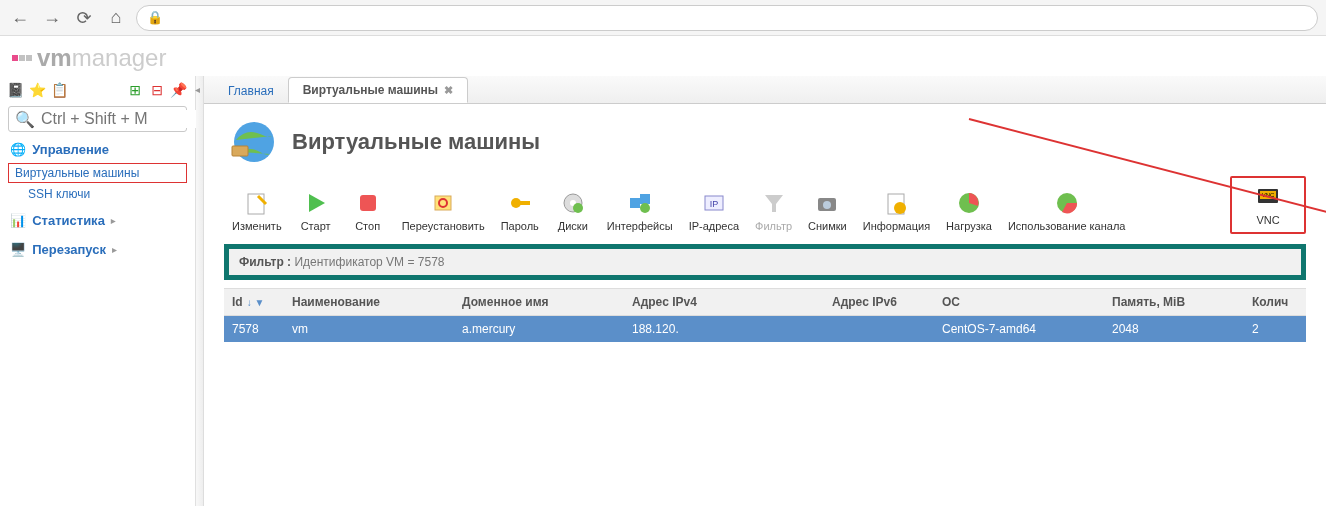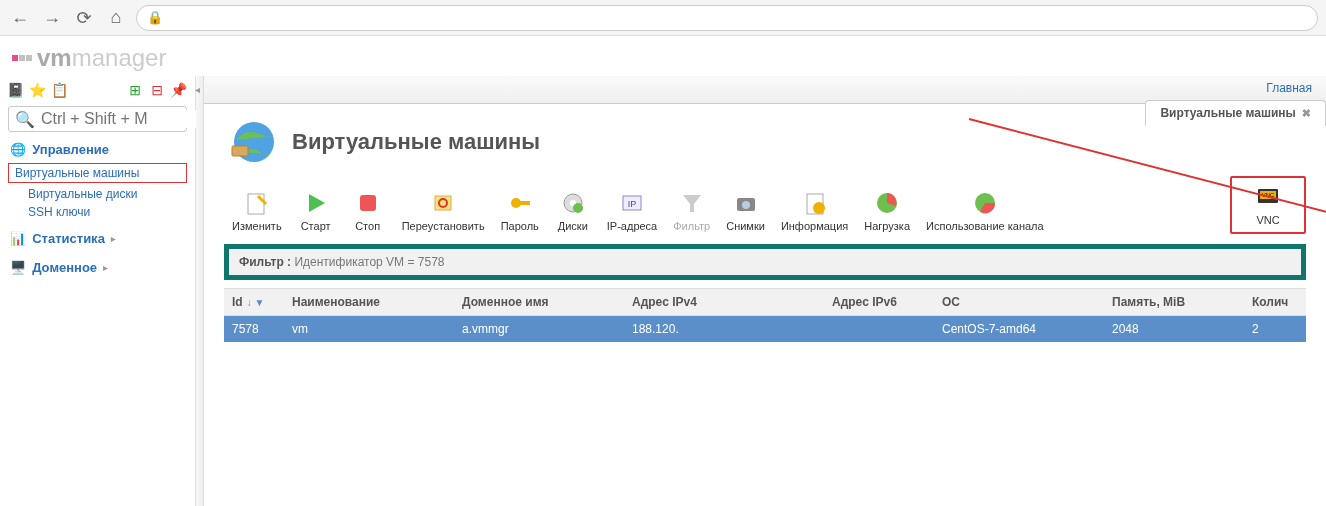--- a/index.html
+++ b/index.html
@@ -37,21 +37,21 @@
 .search-box input { border:none; outline:none; font-size:16px; flex:1; }
 
 
 .nav-section { font-size: 13px; }
 .nav-title { color:#2a6ebb; padding:4px 2px; cursor:pointer; display:flex; align-items:center; gap:6px; font-weight:bold;}
 .nav-title .arrow{ color:#999; font-size:10px; font-weight:normal;}
 .nav-item { color:#2a6ebb; padding:2px 2px 2px 20px; cursor:pointer; font-size:12px; }
 .nav-item.active { border:1px solid #d33; padding:2px 6px; margin:2px 0;}
 
 
-.tabs { display:flex; border-bottom:1px solid #ccc; background: linear-gradient(#fafafa,#efefef); padding-left:10px; height:28px; align-items:flex-end;flex-direction:column;}
+.tabs { display:flex; border-bottom:1px solid #ccc; background: linear-gradient(#fafafa,#efefef); padding-left:10px; height:28px; align-items:flex-end;}
 .tab { padding:5px 14px; font-size:12px; color:#2a6ebb; cursor:pointer; border-top-left-radius:4px; border-top-right-radius:4px; display:flex; gap:6px; align-items:center;}
 .tab.active { background:#fff; border:1px solid #ccc; border-bottom:1px solid #fff; color:#555; font-weight:bold;}
 .tab .close{ color:#999; font-size:11px;}
 
 
 .page-header { display:flex; align-items:center; gap:14px; padding: 14px 26px 6px 26px;}
 .page-header .globe { width:48px; height:48px; }
 .page-header h1 { font-size:22px; font-weight:bold; color:#555;}
 
 
@@ -119,34 +119,33 @@
     <div class="search-box">
       <span>🔍</span>
       <input placeholder="Ctrl + Shift + M" style="">
     </div>
     <div class="nav-section">
       <div class="nav-title">
           <span>🌐</span>
           <span>Управление</span>
         </div>
       <div class="nav-item active">Виртуальные машины</div>
-      <div class="nav-item">Виртуальные диски</div>
       <div class="nav-item">SSH ключи</div>
     </div>
     <div class="nav-section">
       <div class="nav-title">
           <span>📊</span>
           <span>Статистика</span>
           <span class="arrow">▸</span>
         </div>
     </div>
     <div class="nav-section">
       <div class="nav-title">
           <span>🖥️</span>
-          <span>Доменное</span>
+          <span>Перезапуск</span>
           <span class="arrow">▸</span>
         </div>
     </div>
   </div>
 
   <div class="divider-col"></div>
 
   <div class="content">
     <div class="tabs">
       <div class="tab">
@@ -216,20 +215,30 @@
         </div>
       <div class="action">
           <span class="aicon">
             <svg width="26" height="26">
               <circle cx="13" cy="13" r="9" fill="#ddd" stroke="#999"></circle>
               <circle cx="13" cy="13" r="3" fill="#fff"></circle>
               <circle cx="18" cy="18" r="5" fill="#6fbf4f"></circle>
             </svg>
           </span>
           <span>Диски</span>
+        </div>
+      <div class="action">
+          <span class="aicon">
+            <svg width="26" height="26">
+              <rect x="3" y="8" width="10" height="10" fill="#4fa3e3"></rect>
+              <rect x="13" y="4" width="10" height="10" fill="#4fa3e3"></rect>
+              <circle cx="18" cy="18" r="5" fill="#6fbf4f"></circle>
+            </svg>
+          </span>
+          <span>Интерфейсы</span>
         </div>
       <div class="action">
           <span class="aicon">
             <svg width="26" height="26">
               <rect x="4" y="6" width="18" height="14" fill="#eef" stroke="#88c"></rect>
               <text x="13" y="17" text-anchor="middle" font-size="9" fill="#44a">IP</text>
             </svg>
           </span>
           <span>IP-адреса</span>
         </div>
@@ -306,21 +315,21 @@
           <th style="width:110px">Адрес IPv6</th>
           <th style="width:170px">ОС</th>
           <th style="width:140px">Память, MiB</th>
           <th>Колич</th>
         </tr>
       </thead>
       <tbody>
         <tr class="selected">
           <td>7578</td>
           <td>vm</td>
-          <td>a.vmmgr</td>
+          <td>a.mercury</td>
           <td>188.120.</td>
           <td></td>
           <td>CentOS-7-amd64</td>
           <td>2048</td>
           <td>2</td>
         </tr>
       </tbody>
     </table>
 
     <svg class="arrow-ann" width="480" height="150">

